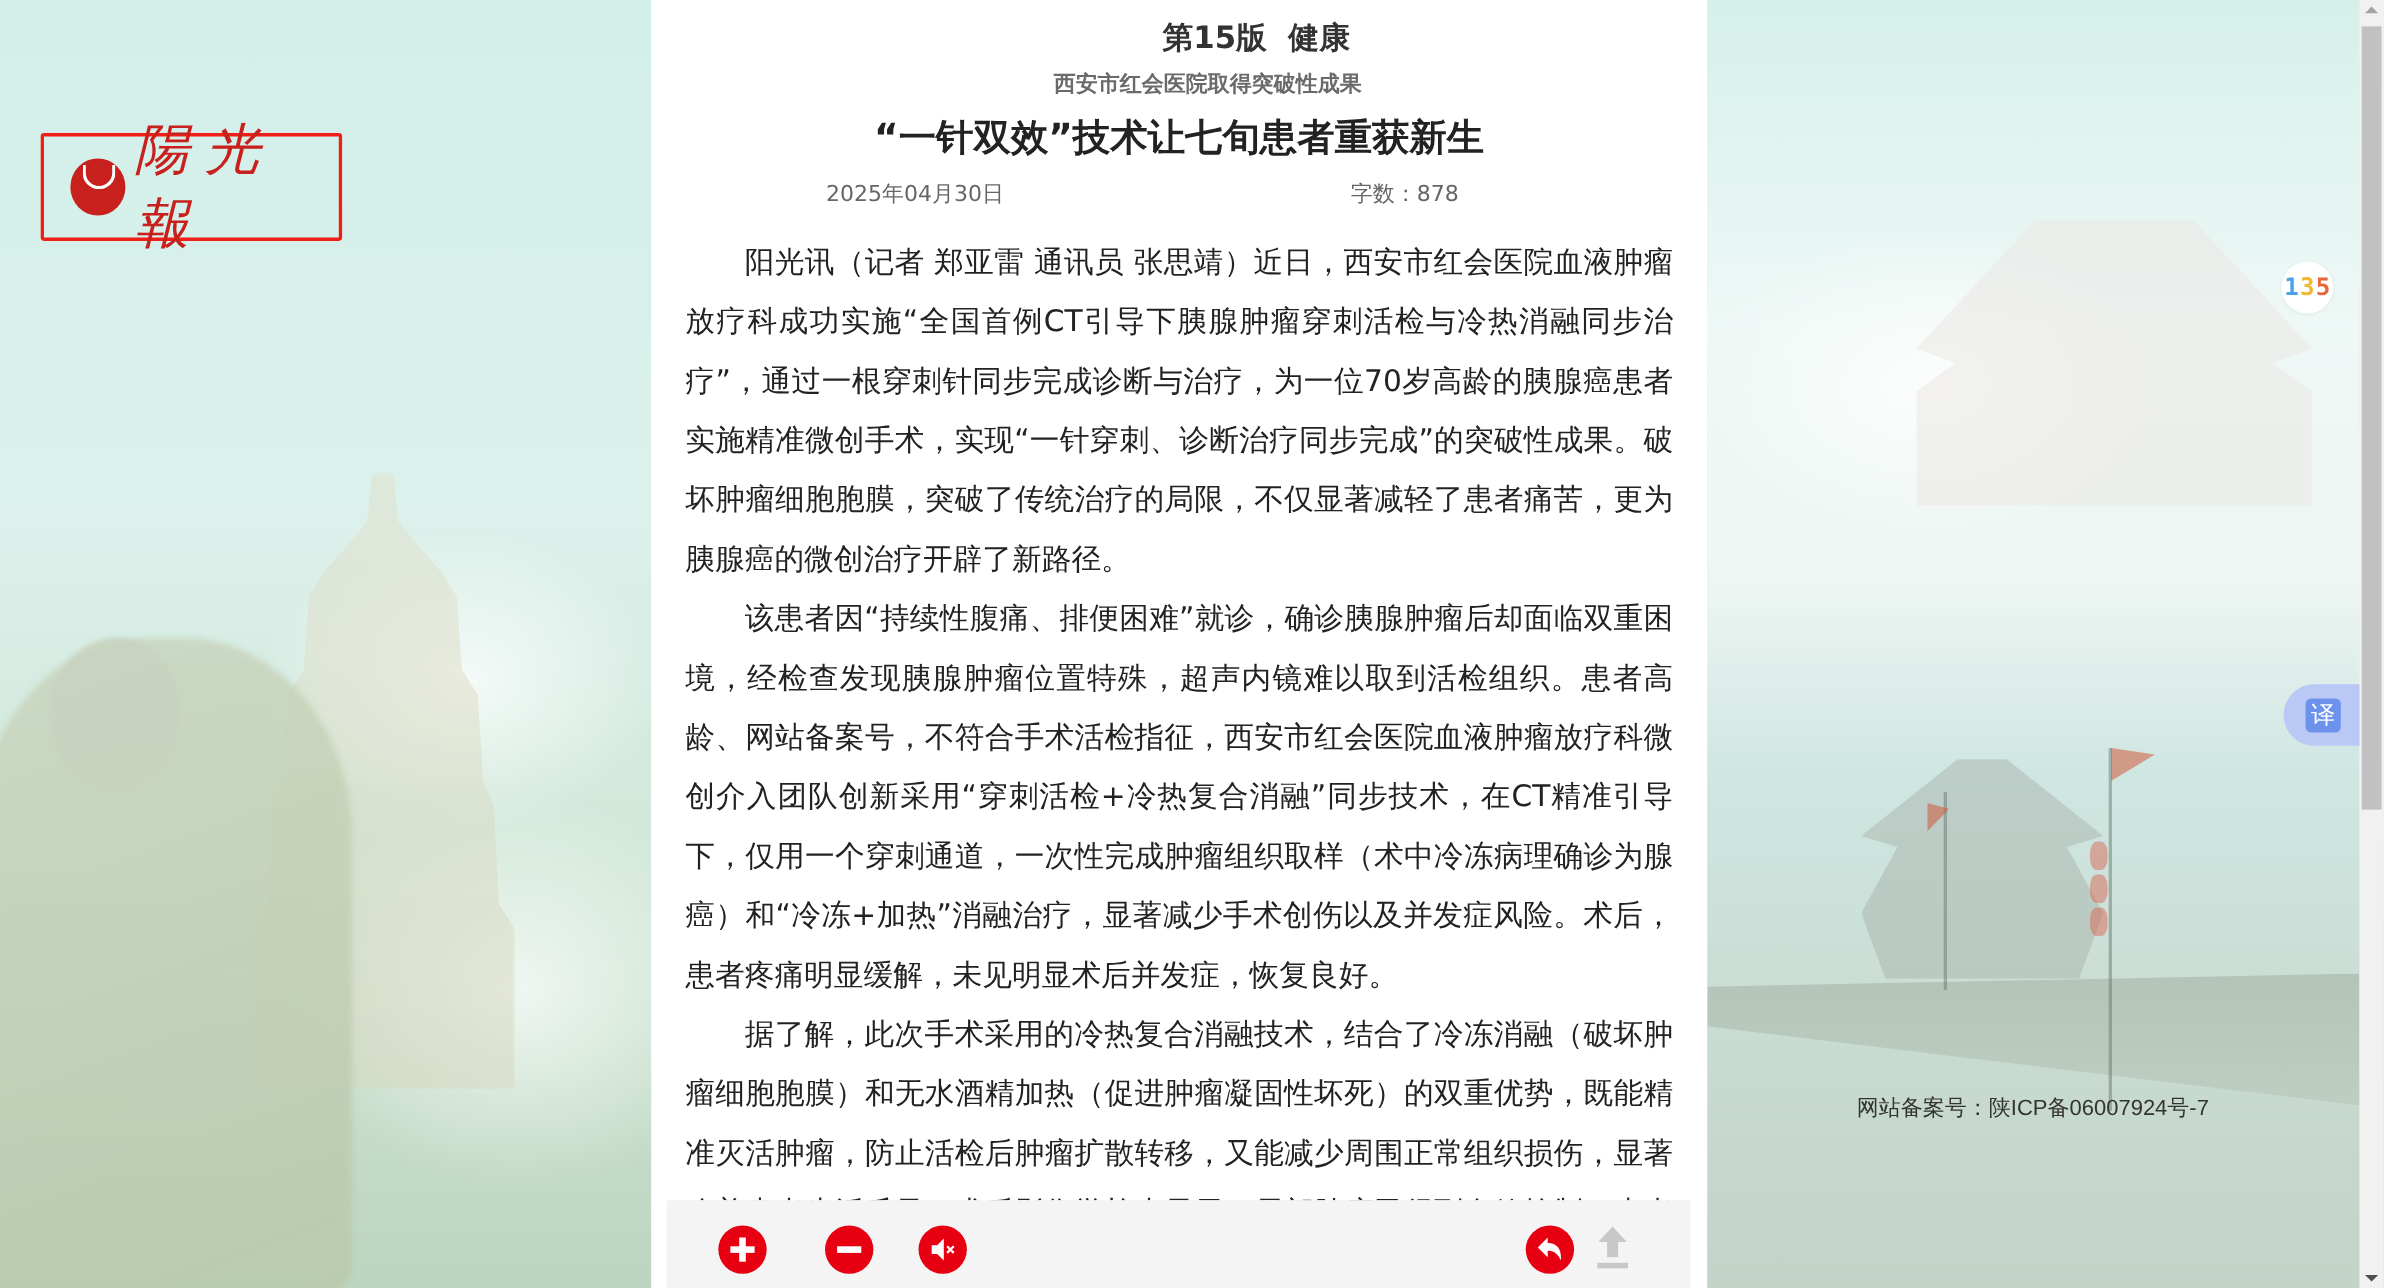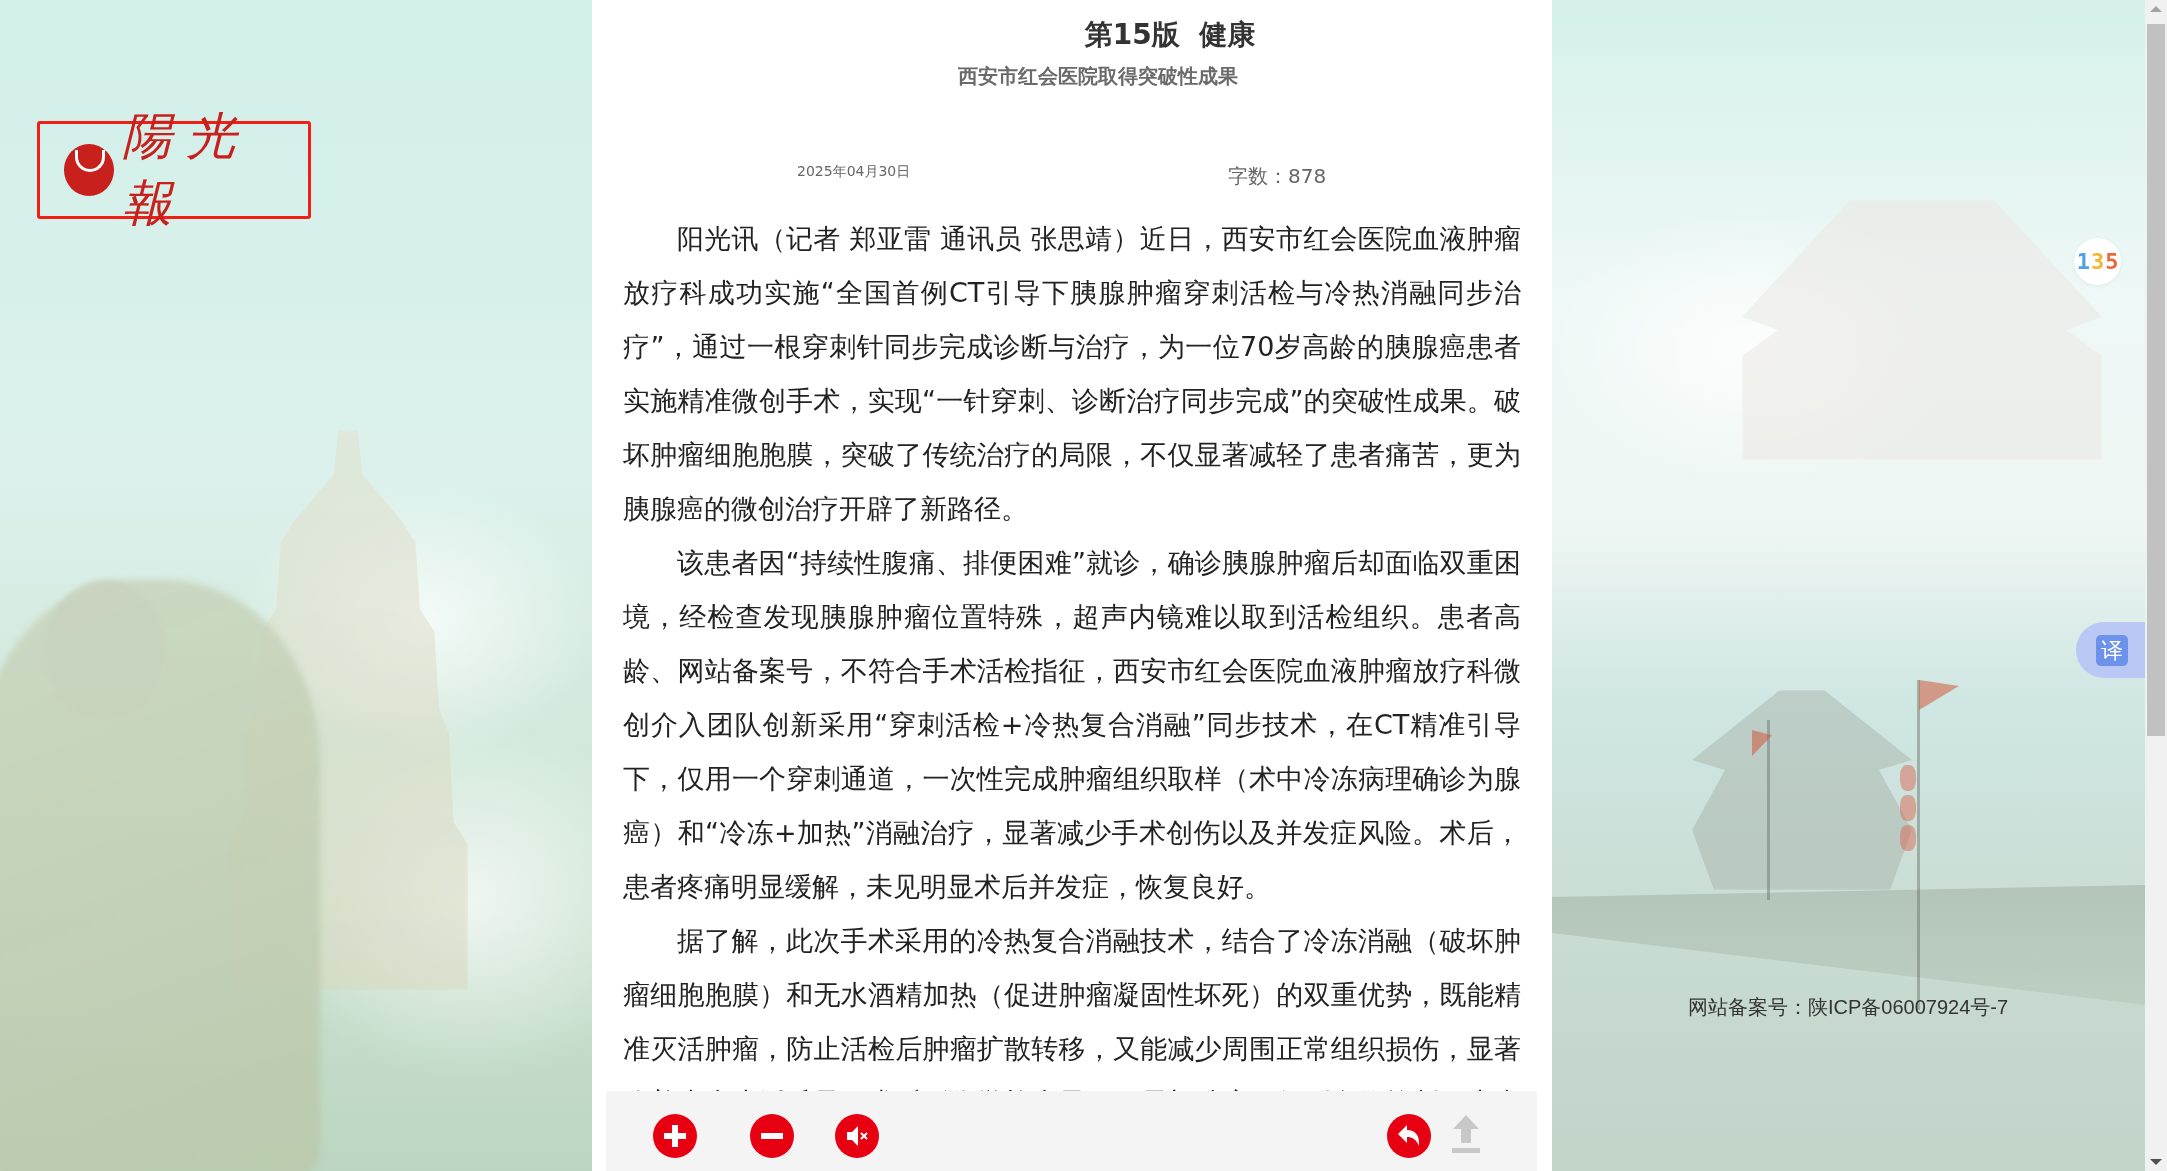--- a/index.html
+++ b/index.html
@@ -81,32 +81,32 @@
     font-family: "DejaVu Serif", "Liberation Serif", serif; font-size: 50px; color: #c8201c;
     letter-spacing: 14px; font-style: italic;
   }
 
   
   .panel {
     position: absolute; left: 592px; top: 0; width: 960px; height: 1171px; background: #ffffff;
   }
   .edition {
     position: absolute; left: 0; width: 1100px; top: 16px; text-align: center;
-    font-size: 28px; font-weight: bold; color: #333333; margin-left: 28px;
+    font-size: 28px; font-weight: bold; color: #333333;
   }
   .subtitle {
     position: absolute; left: 0; width: 1012px; top: 63px; text-align: center;
     font-size: 20px; font-weight: bold; color: #6a6a6a;
   }
   .title {
     position: absolute; left: 0; width: 960px; top: 102px; text-align: center;
     font-size: 34px; font-weight: bold; color: #222222;
   }
   .date {
-    position: absolute; left: 159px; top: 163px; font-size: 14px; color: #666666; margin-left: 46px;
+    position: absolute; left: 159px; top: 163px; font-size: 20px; color: #666666;
   }
   .wordcount {
     position: absolute; left: 636px; top: 163px; font-size: 20px; color: #666666;
   }
   .wordcount span { color: #666666; }
   .body-text {
     position: absolute; left: 31px; top: 212px; width: 898px; height: 880px; overflow: hidden;
     font-size: 27px; line-height: 54px; color: #222222; text-align: justify;
   }
   .body-text p { margin: 0; text-indent: 54px; }
@@ -184,20 +184,21 @@
 </div>
 
 <div class="logo-box">
   <div class="logo-mark"></div>
   <span class="logo-text">陽光報</span>
 </div>
 
 <div class="panel">
   <div class="edition" style="white-space:pre;">第15版  健康</div>
   <div class="subtitle">西安市红会医院取得突破性成果</div>
+  <div class="title">“一针双效”技术让七旬患者重获新生</div>
   <div class="date">2025年04月30日</div>
   <div class="wordcount">
     <span>字数：</span><span>878</span>
   </div>
   <div class="body-text">
     <p>阳光讯（记者 郑亚雷 通讯员 张思靖）近日，西安市红会医院血液肿瘤放疗科成功实施“全国首例CT引导下胰腺肿瘤穿刺活检与冷热消融同步治疗”，通过一根穿刺针同步完成诊断与治疗，为一位70岁高龄的胰腺癌患者实施精准微创手术，实现“一针穿刺、诊断治疗同步完成”的突破性成果。破坏肿瘤细胞胞膜，突破了传统治疗的局限，不仅显著减轻了患者痛苦，更为胰腺癌的微创治疗开辟了新路径。</p>
     <p>该患者因“持续性腹痛、排便困难”就诊，确诊胰腺肿瘤后却面临双重困境，经检查发现胰腺肿瘤位置特殊，超声内镜难以取到活检组织。患者高龄、网站备案号，不符合手术活检指征，西安市红会医院血液肿瘤放疗科微创介入团队创新采用“穿刺活检+冷热复合消融”同步技术，在CT精准引导下，仅用一个穿刺通道，一次性完成肿瘤组织取样（术中冷冻病理确诊为腺癌）和“冷冻+加热”消融治疗，显著减少手术创伤以及并发症风险。术后，患者疼痛明显缓解，未见明显术后并发症，恢复良好。</p>
     <p>据了解，此次手术采用的冷热复合消融技术，结合了冷冻消融（破坏肿瘤细胞胞膜）和无水酒精加热（促进肿瘤凝固性坏死）的双重优势，既能精准灭活肿瘤，防止活检后肿瘤扩散转移，又能减少周围正常组织损伤，显著改善患者生活质量。术后影像学检查显示，局部肿瘤已得到有效控制，患者疼痛症状明显减轻。</p>
   </div>
 

